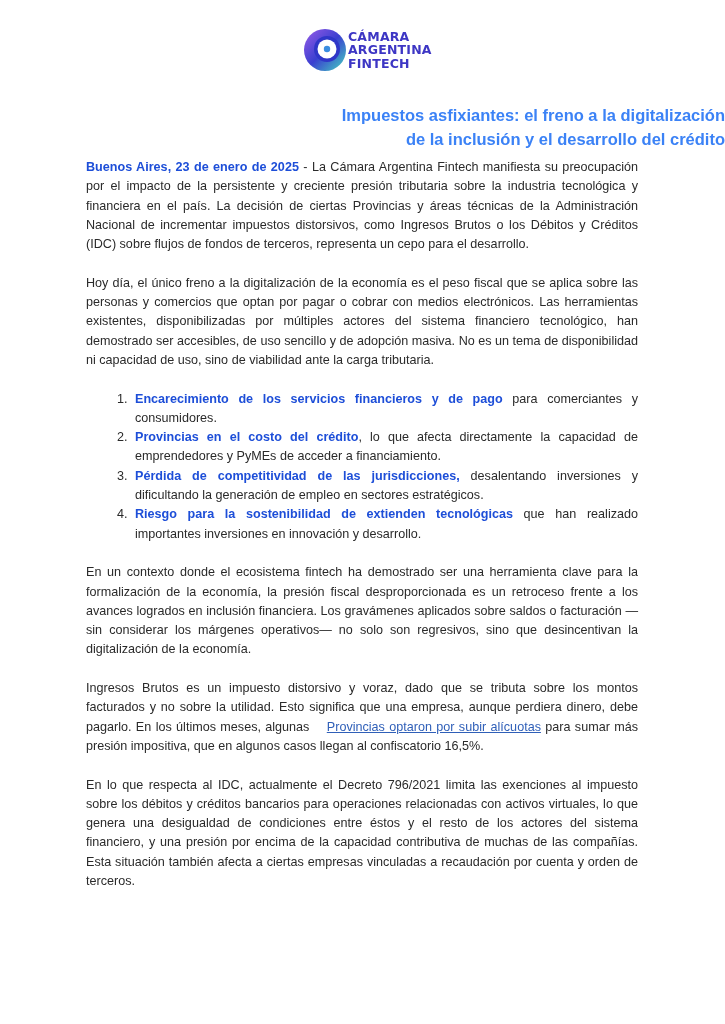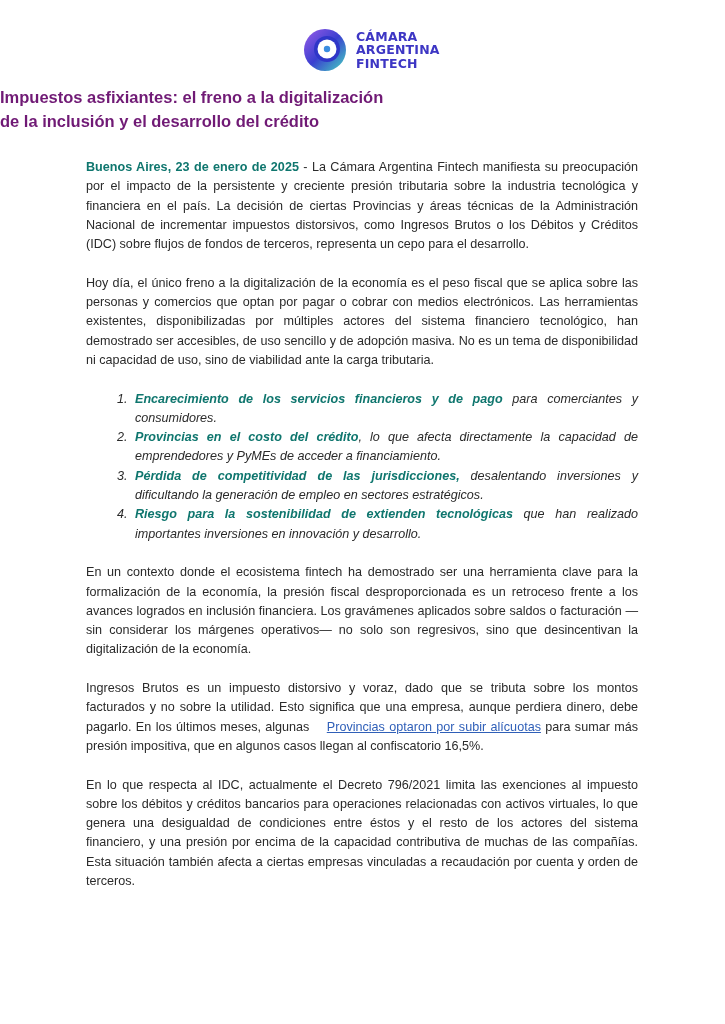--- a/index.html
+++ b/index.html
@@ -1,30 +1,30 @@
 <!DOCTYPE html>
 <html><head>
 <meta charset="utf-8">
 <style>
   html, body { margin: 0; padding: 0; background: #ffffff; }
   body { width: 725px; height: 1024px; position: relative; overflow: hidden;
          font-family: "Liberation Sans", sans-serif; color: #1e1e1e; }
-  .logo { position: absolute; left: 302px; top: 27px; display: flex; align-items: center; gap: 8px; }
+  .logo { position: absolute; left: 302px; top: 27px; display: flex; align-items: center; }
   .logo-mark { width: 46px; height: 46px; }
   .logo-text { font-family: "DejaVu Sans", sans-serif; font-weight: bold; color: #3d36c4;
                font-size: 12.5px; line-height: 13.5px; letter-spacing: 0.2px; }
   .logo-text div { white-space: nowrap; }
-  .title { position: absolute; left: 0; right: 0; top: 85px; text-align: left;
-           font-weight: bold; font-size: 16.5px; line-height: 24px; color: #701a75; }
+  .title { position: absolute; left: 0; right: 0; top: 103px; text-align: right;
+           font-weight: bold; font-size: 16.5px; line-height: 24px; color: #3b82f6; }
   .content { position: absolute; left: 86px; width: 552px; top: 158px;
              font-size: 12.6px; line-height: 19.3px; color: #2a2a2a; }
   p { margin: 0 0 19.3px 0; text-align: justify; }
-  b { color: #0f766e; }
+  b { color: #1d4ed8; }
   ol { margin: 0 0 19.3px 0; padding-left: 45px; }
-  ol li { text-align: justify; padding-left: 4px; font-style: italic; }
+  ol li { text-align: justify; padding-left: 4px; }
   a { color: #2f5fb8; text-decoration: underline; margin-left: 13px; }
 </style>
 </head>
 <body>
 
 <div class="logo">
   <svg class="logo-mark" viewBox="0 0 46 46">
     <defs>
       <linearGradient id="g1" x1="0" y1="0" x2="1" y2="1">
         <stop offset="0" stop-color="#9a5ce8"></stop>

